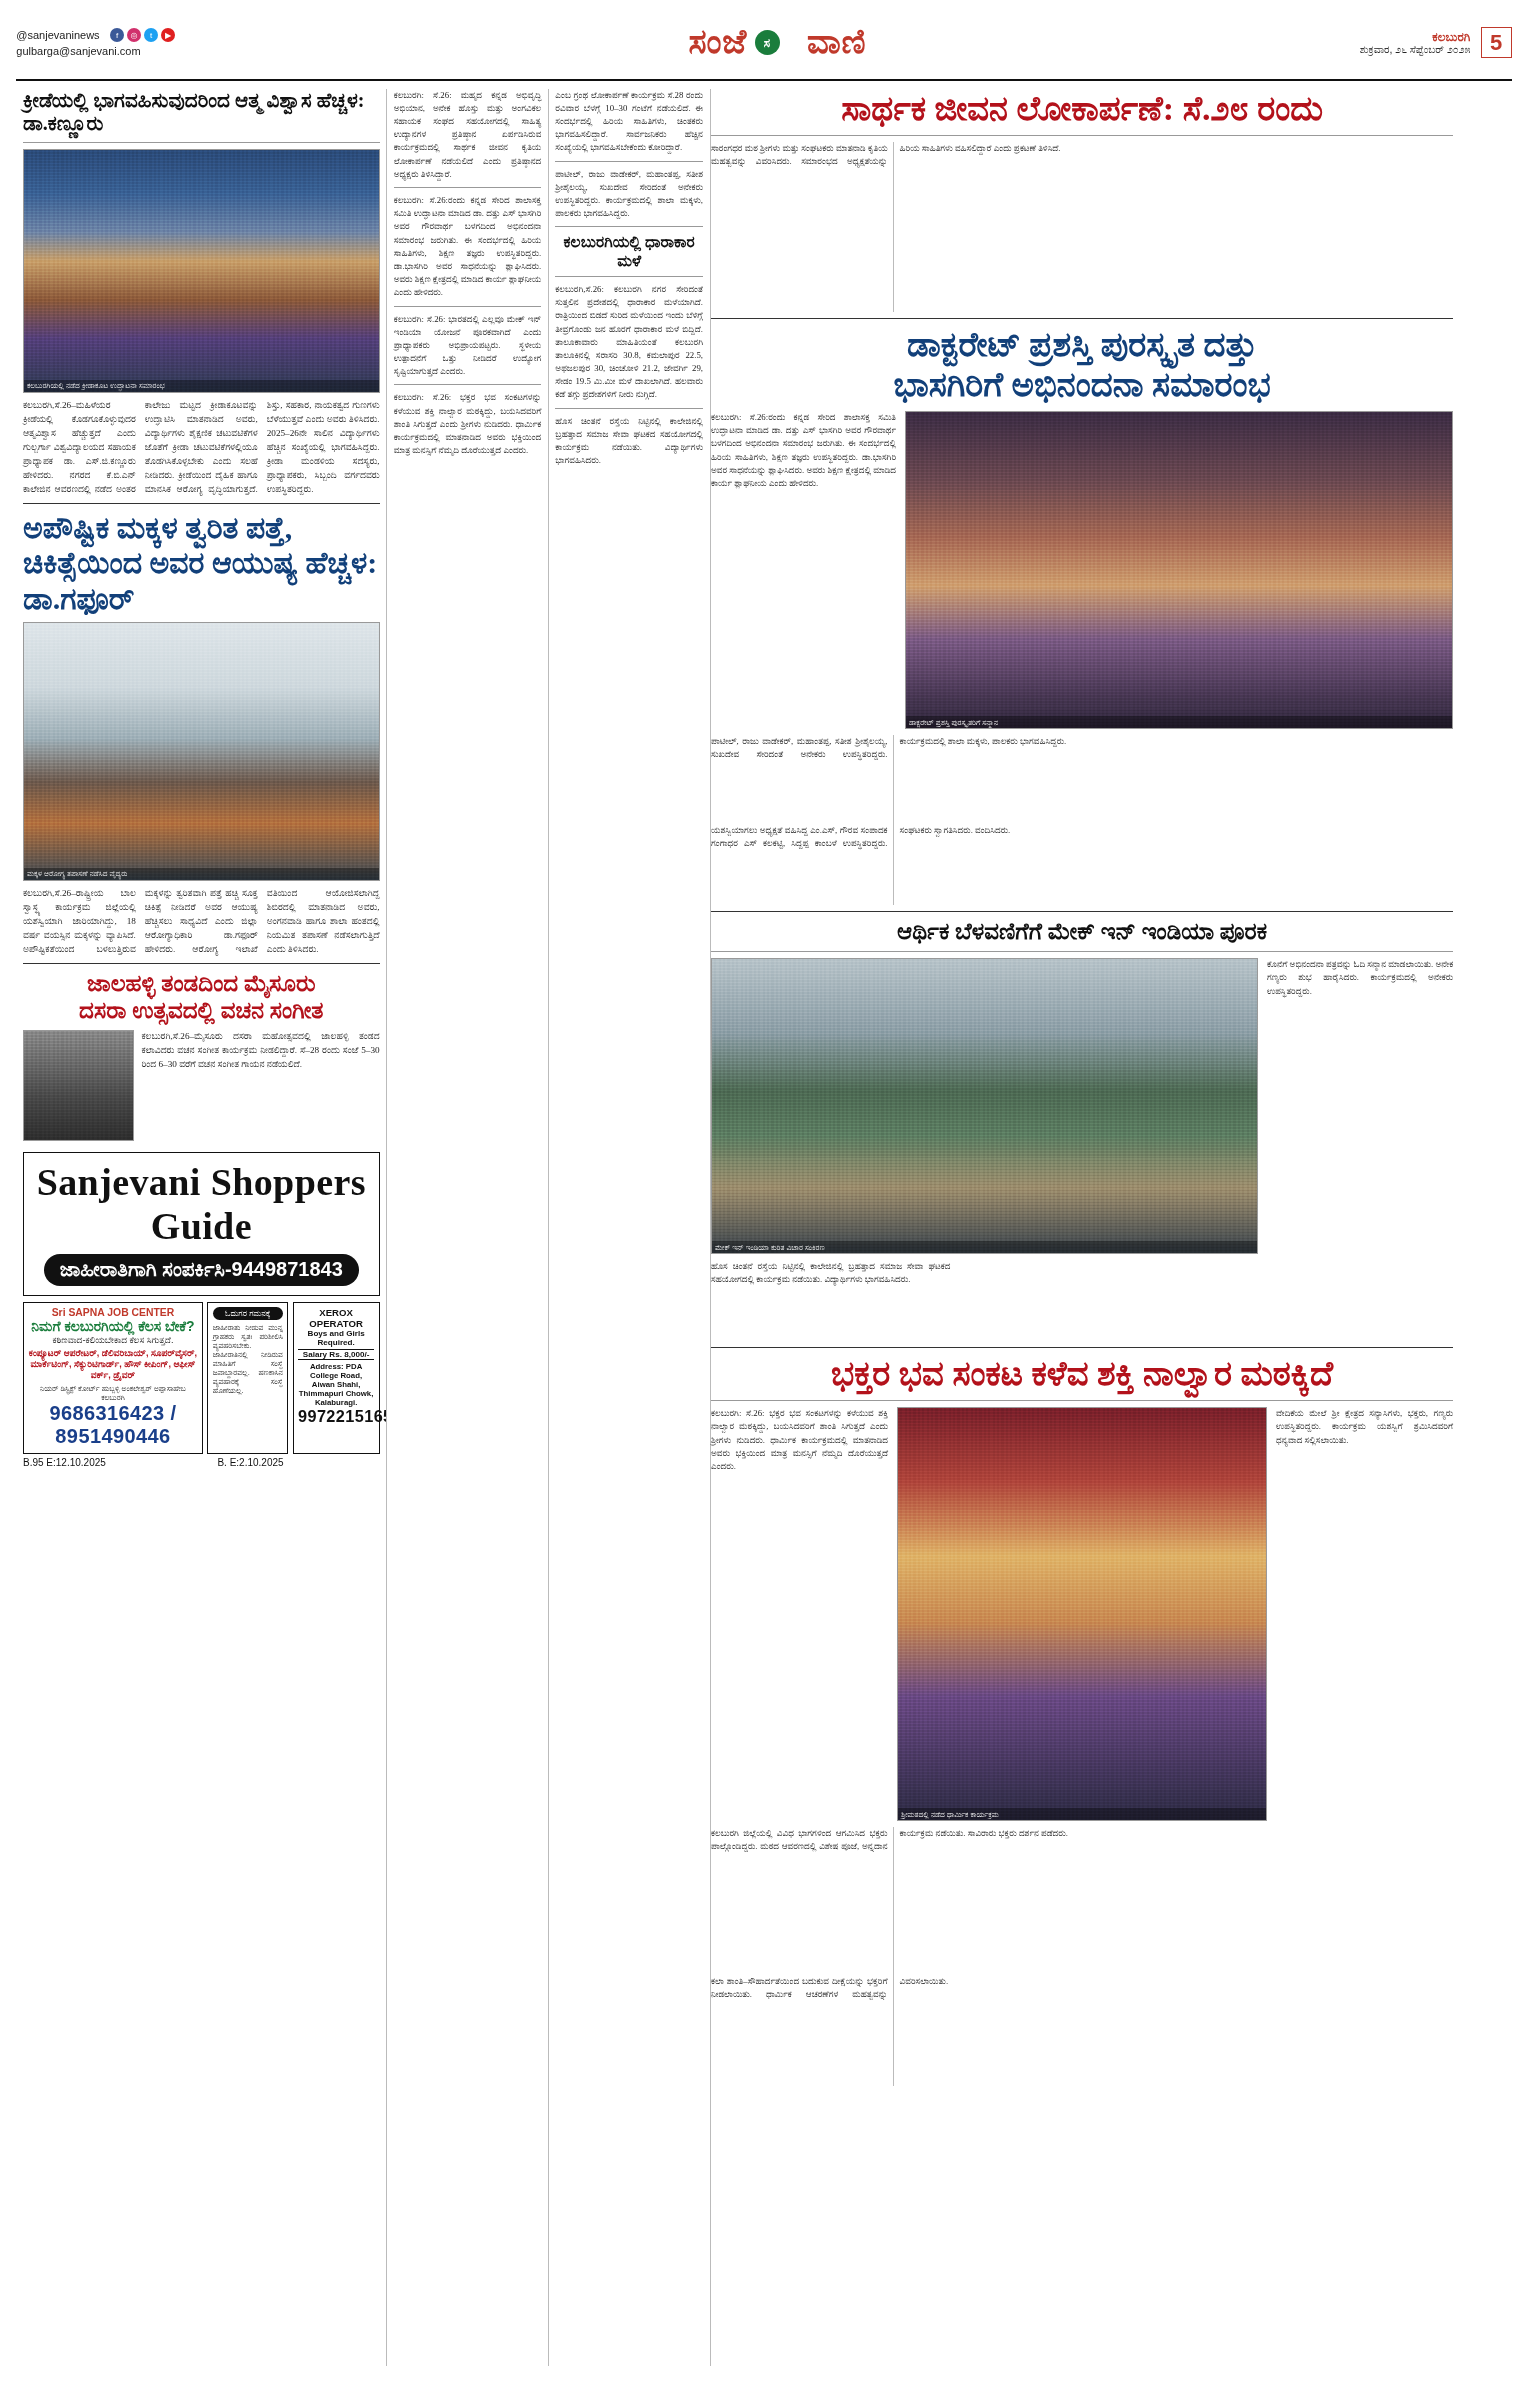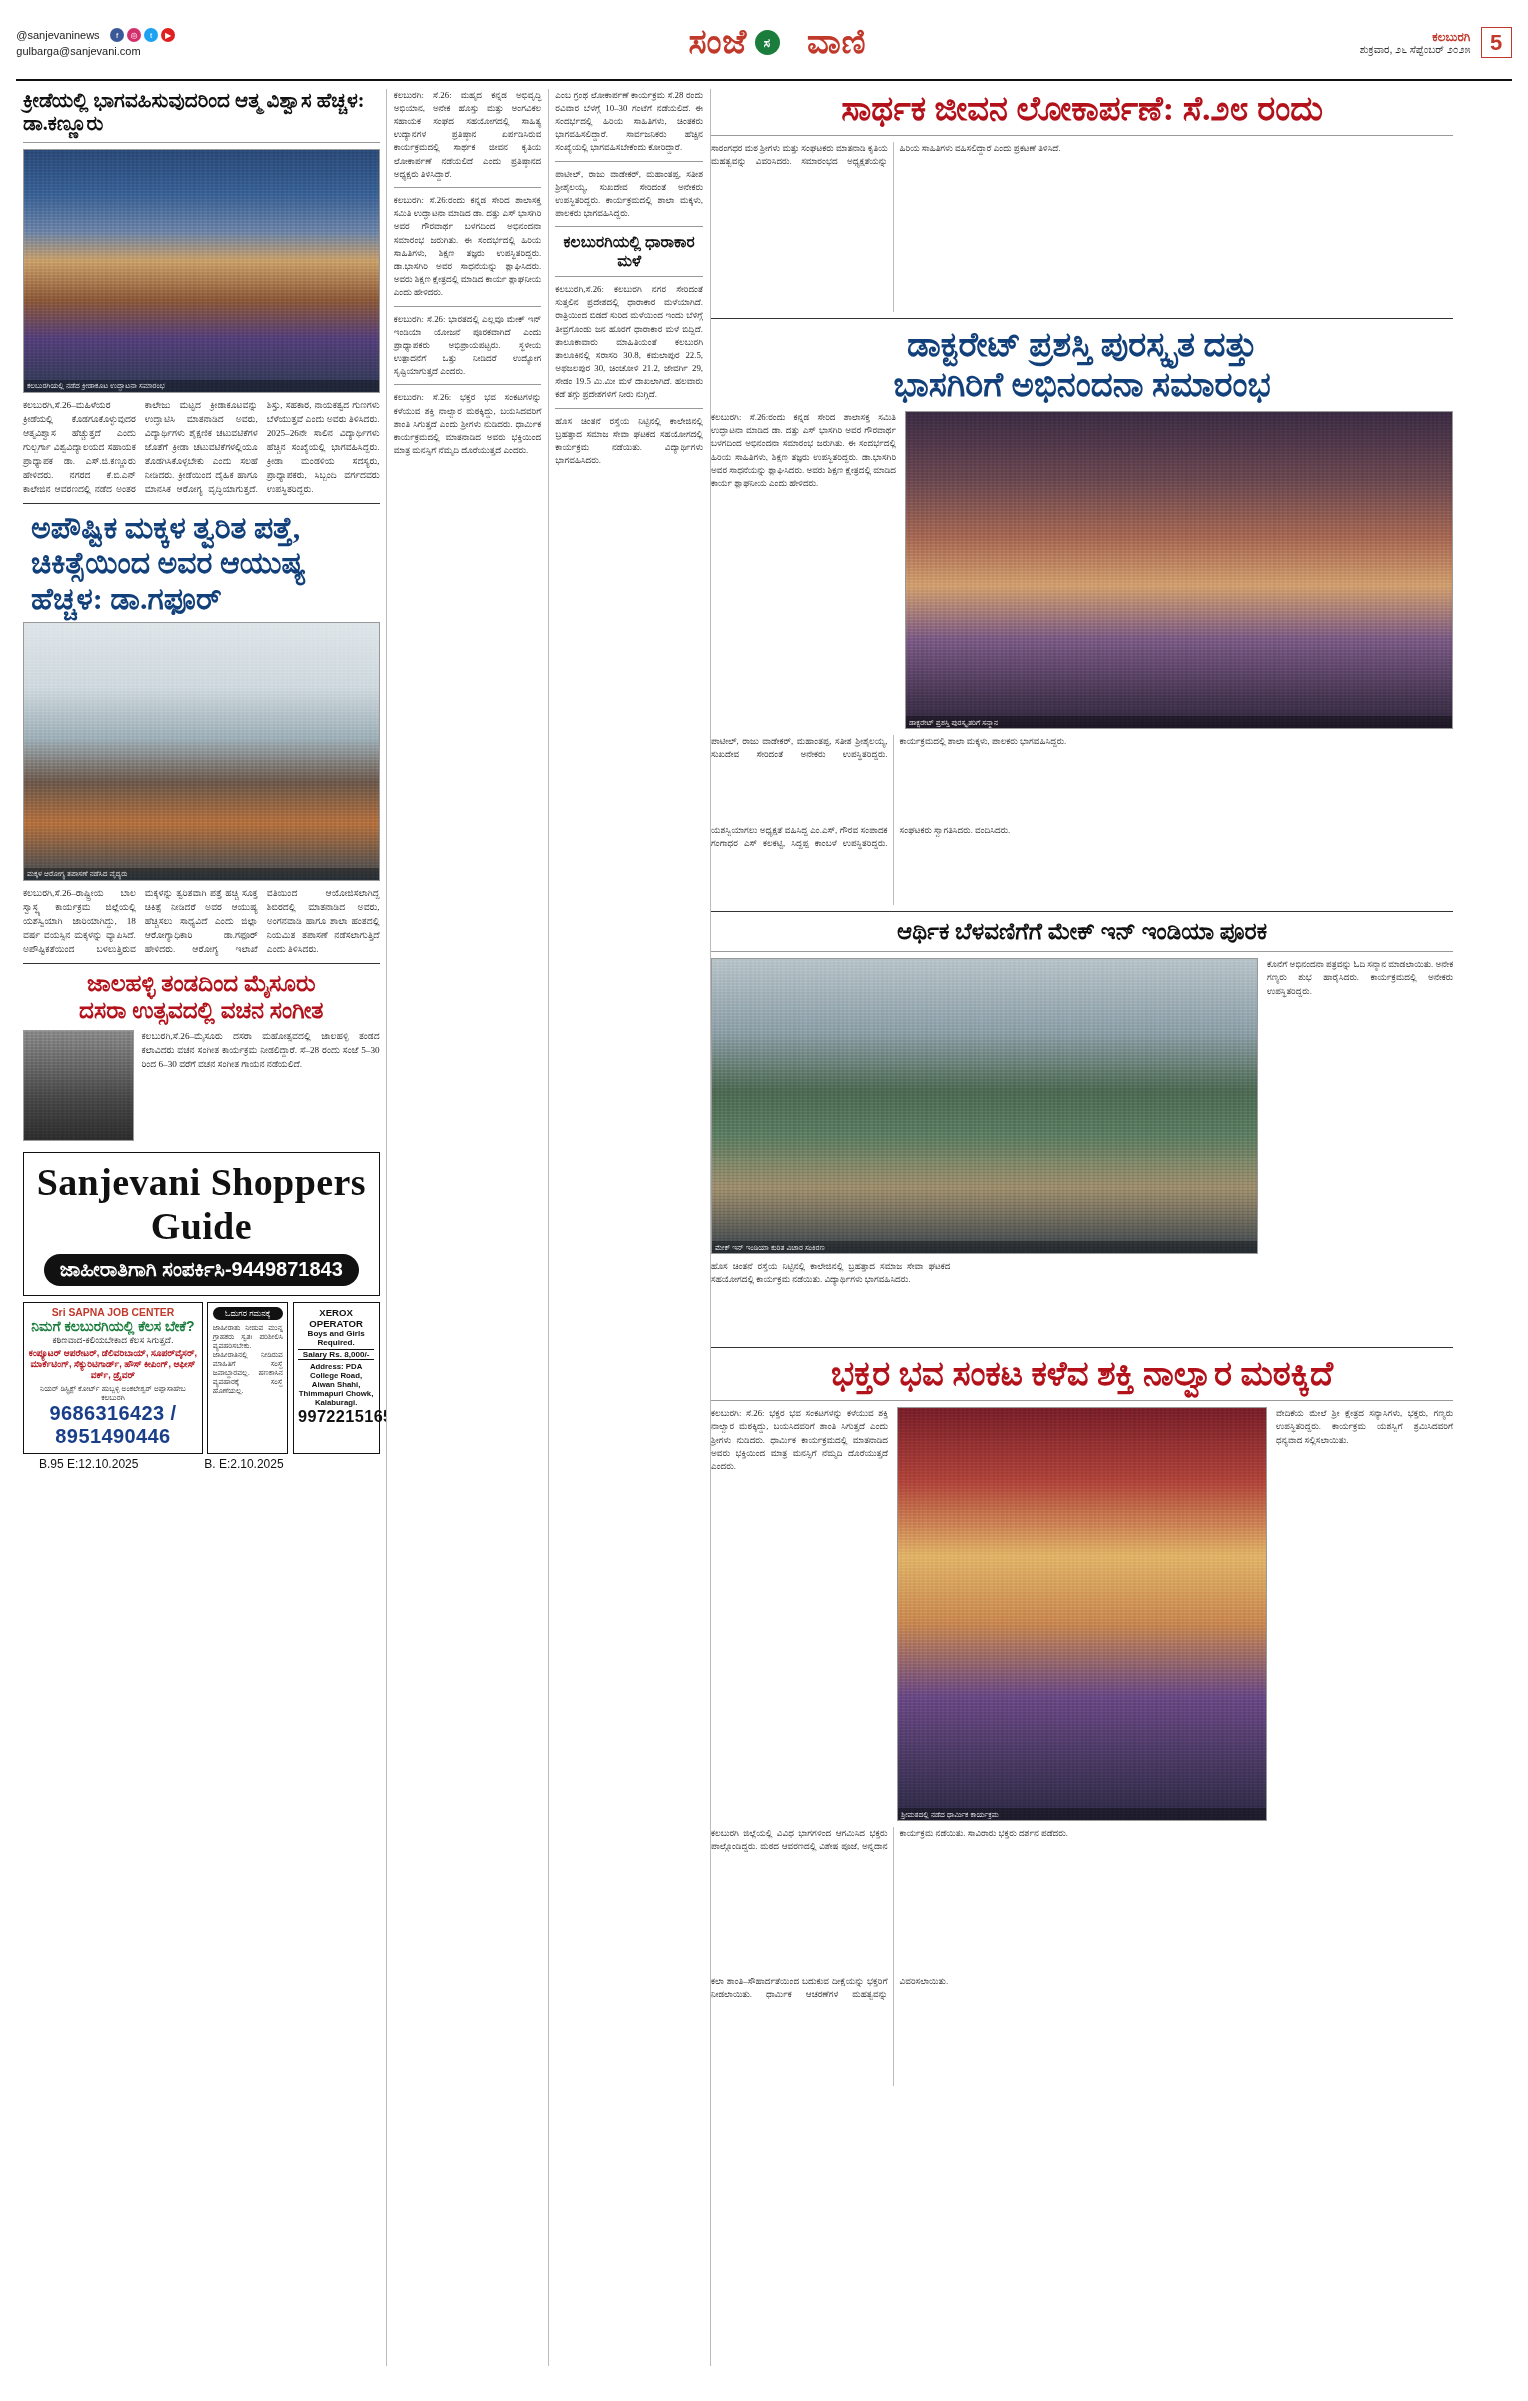--- a/index.html
+++ b/index.html
@@ -79,21 +79,21 @@
   
   .hl {
     font-family: "Liberation Serif", serif;
     font-weight: 700;
     color: #111;
     line-height: 1.18;
   }
   .hl-blue { color:#12407a; }
   .hl-red { color:#b3121b; }
   .hl-1 { font-size: 20px; }
-  .hl-2 { font-size: 30px; margin-left: 8px; }
+  .hl-2 { font-size: 30px; }
   .hl-3 { font-size: 34px; }
   .hl-4 { font-size: 23px; }
   .rule-thin { border-top:0.7px solid #999; margin:6px 0; }
   .rule-thick { border-top:1.5px solid #333; margin:6px 0; }
 
   
   .bt {
     font-family: "Liberation Serif", serif;
     font-size: 9.2px;
     line-height: 1.52;
@@ -153,21 +153,21 @@
     font-size:20px; font-weight:bold;
     padding:4.4px 6px;
     display:inline-block; width:92%;
   }
   .ads-row { display:flex; gap:4.4px; margin-top:6px;border-radius:29px; }
   .adcell { border:1.5px solid #111; padding:4.4px; text-align:center; }
   .adcell .h { font-weight:bold; }
   .adcell .phone { font-size:20px; font-weight:bold; letter-spacing:0.4px; }
   .adcell .red { color:#c0392b; }
   .adcell .tiny { font-size:7.4px; }
-  .footnote { font-size:12px; margin-top:3px;margin-left:16px; }
+  .footnote { font-size:10px; margin-top:3px; }
 
   .hdr-center { text-align:center; } .mt8{margin-top:6px;} .mt14{margin-top:10.4px;}
 </style>
 </head>
 <body>
 
 <div class="page">
 
   <div class="masthead">
     <div class="mh-left">

